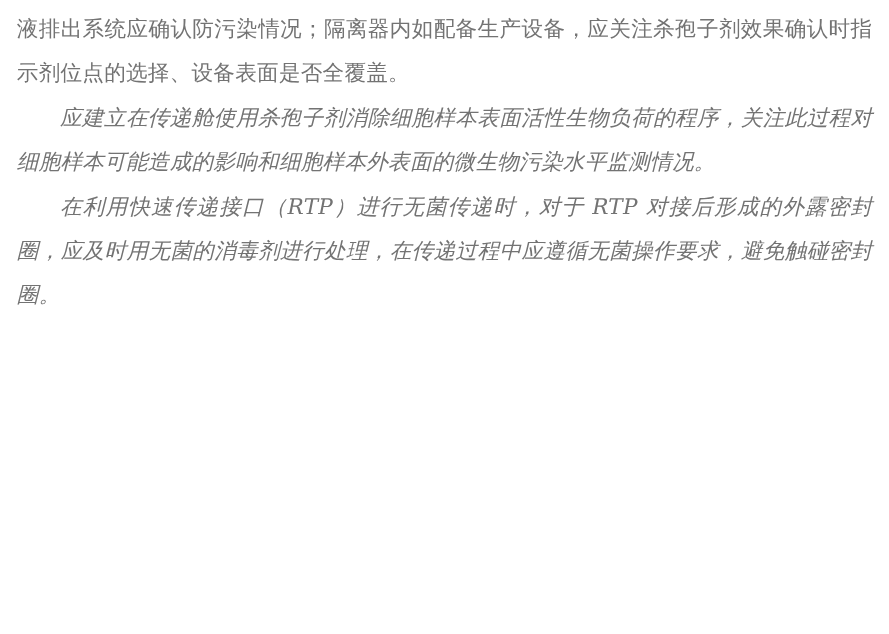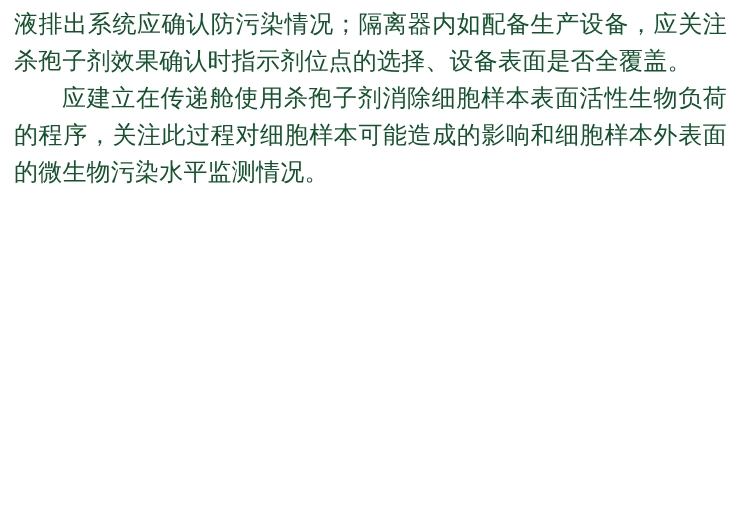--- a/index.html
+++ b/index.html
@@ -15,37 +15,39 @@
     overflow: hidden;
   }
   .page {
     width: 741px;
     height: 528px;
     box-sizing: border-box;
     padding: 6px 14px 0 14px;
     position: relative;
   }
   .para {
-    font-size: 24px;
+    font-size: 18px;
     line-height: 37px;
     text-align: justify;
     text-justify: inter-ideograph;
     margin: 0;
     letter-spacing: 0.2px;
-    color: #14532d;
+    color: #737373;
   }
   .indent {
     text-indent: 2em;
   }
   .para + .para {
     margin-top: 0px;
   }
   .gap {
     margin-top: 8px;
+    font-style: italic;
   }
 </style>
 </head>
 <body>
 
 <div class="page">
   <p class="para">液排出系统应确认防污染情况；隔离器内如配备生产设备，应关注杀孢子剂效果确认时指示剂位点的选择、设备表面是否全覆盖。</p>
   <p class="para indent gap">应建立在传递舱使用杀孢子剂消除细胞样本表面活性生物负荷的程序，关注此过程对细胞样本可能造成的影响和细胞样本外表面的微生物污染水平监测情况。</p>
+  <p class="para indent gap">在利用快速传递接口（RTP）进行无菌传递时，对于 RTP 对接后形成的外露密封圈，应及时用无菌的消毒剂进行处理，在传递过程中应遵循无菌操作要求，避免触碰密封圈。</p>
 </div>
 
 </body></html>

